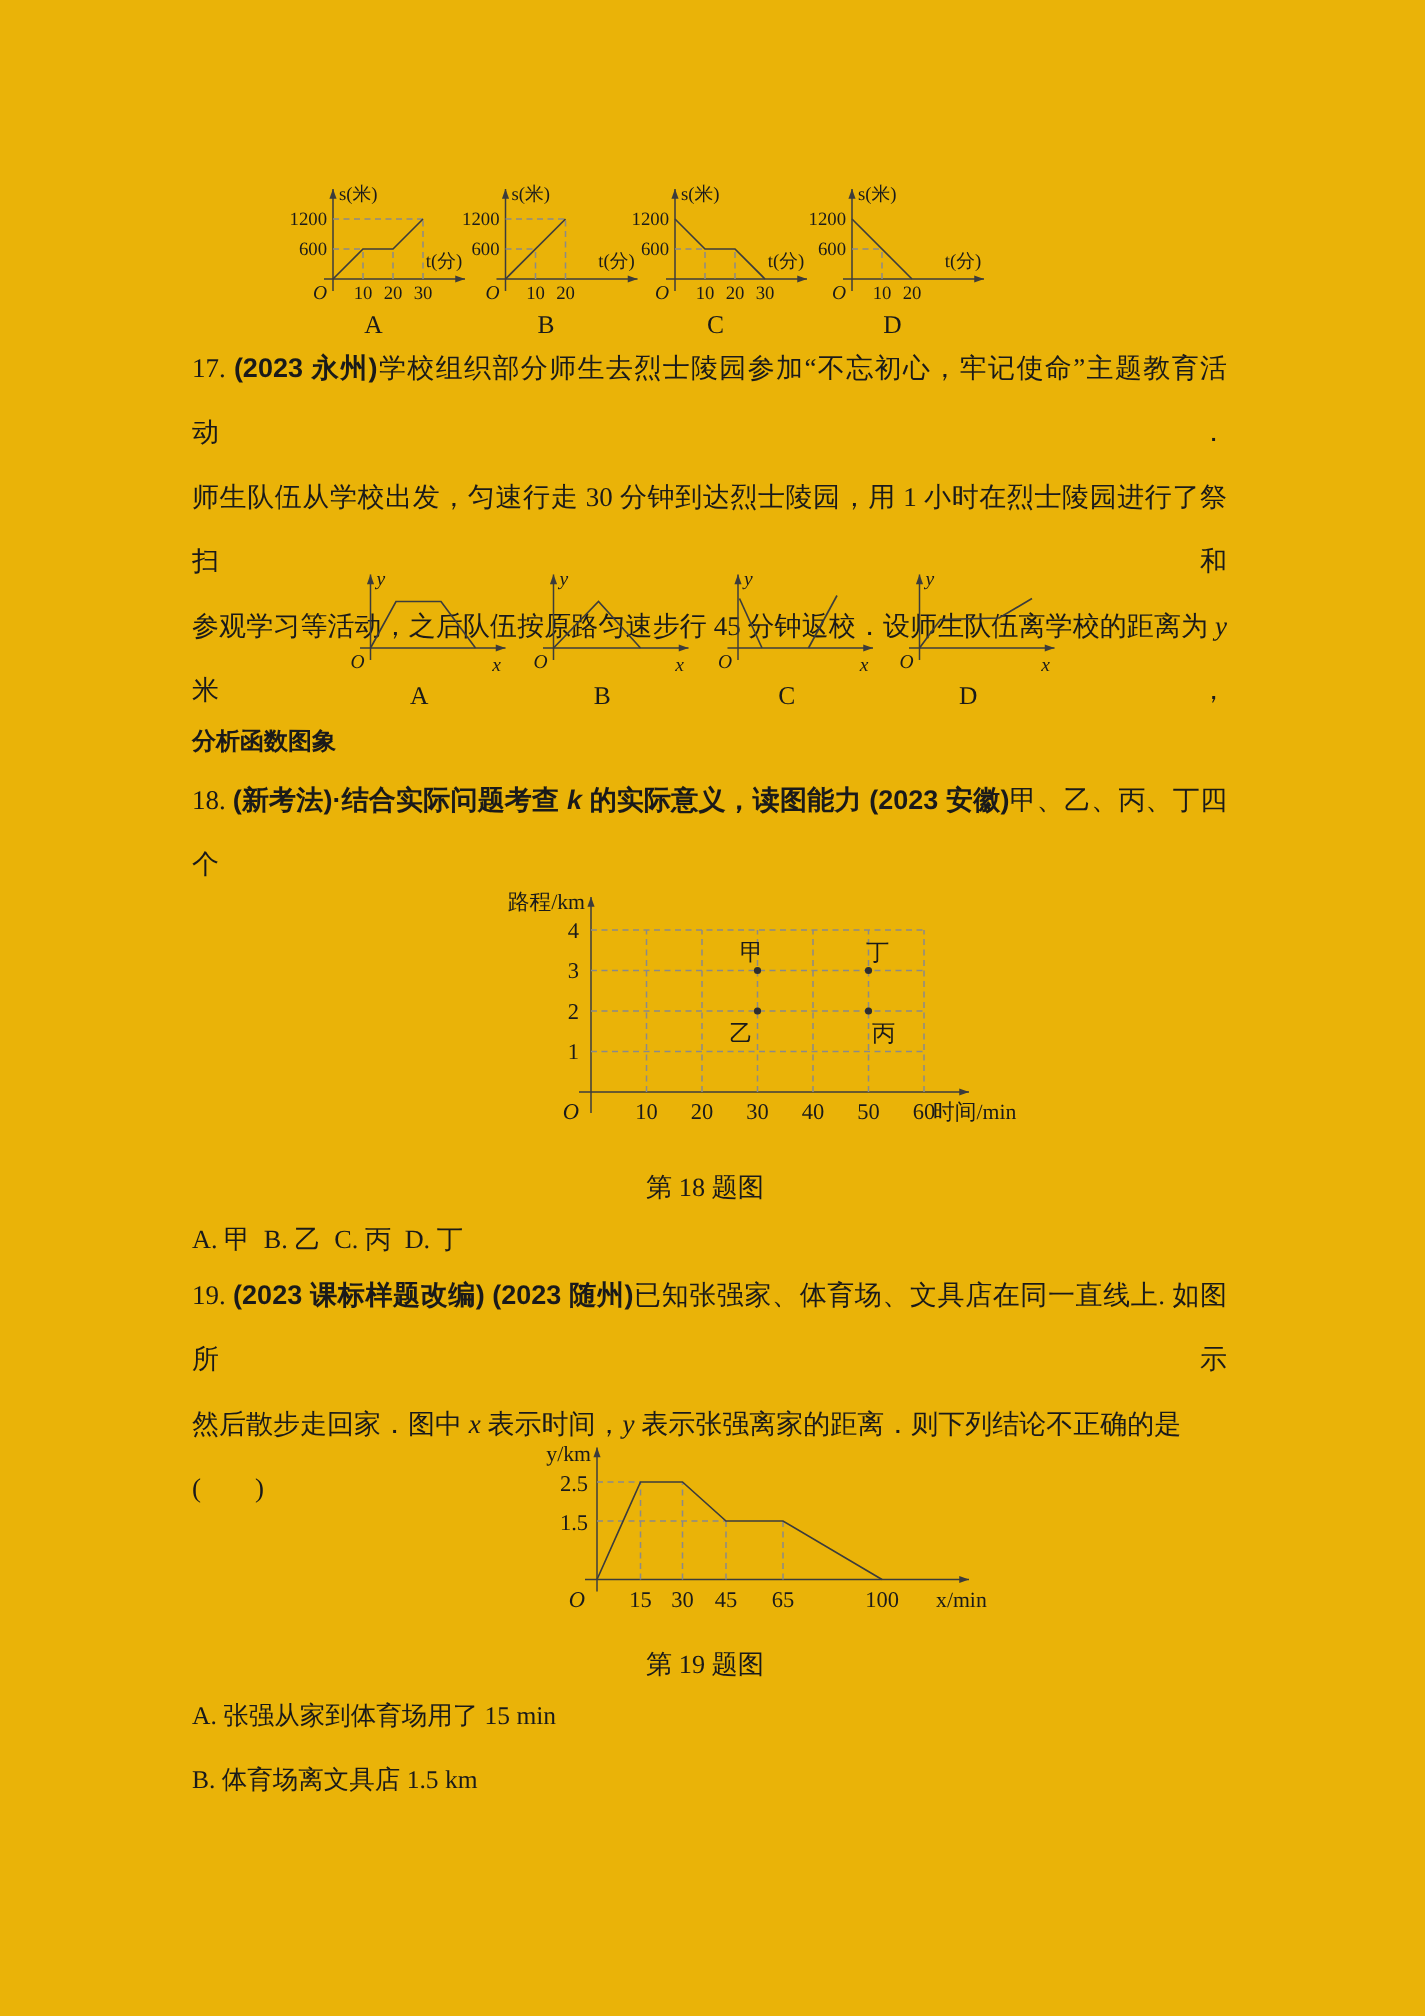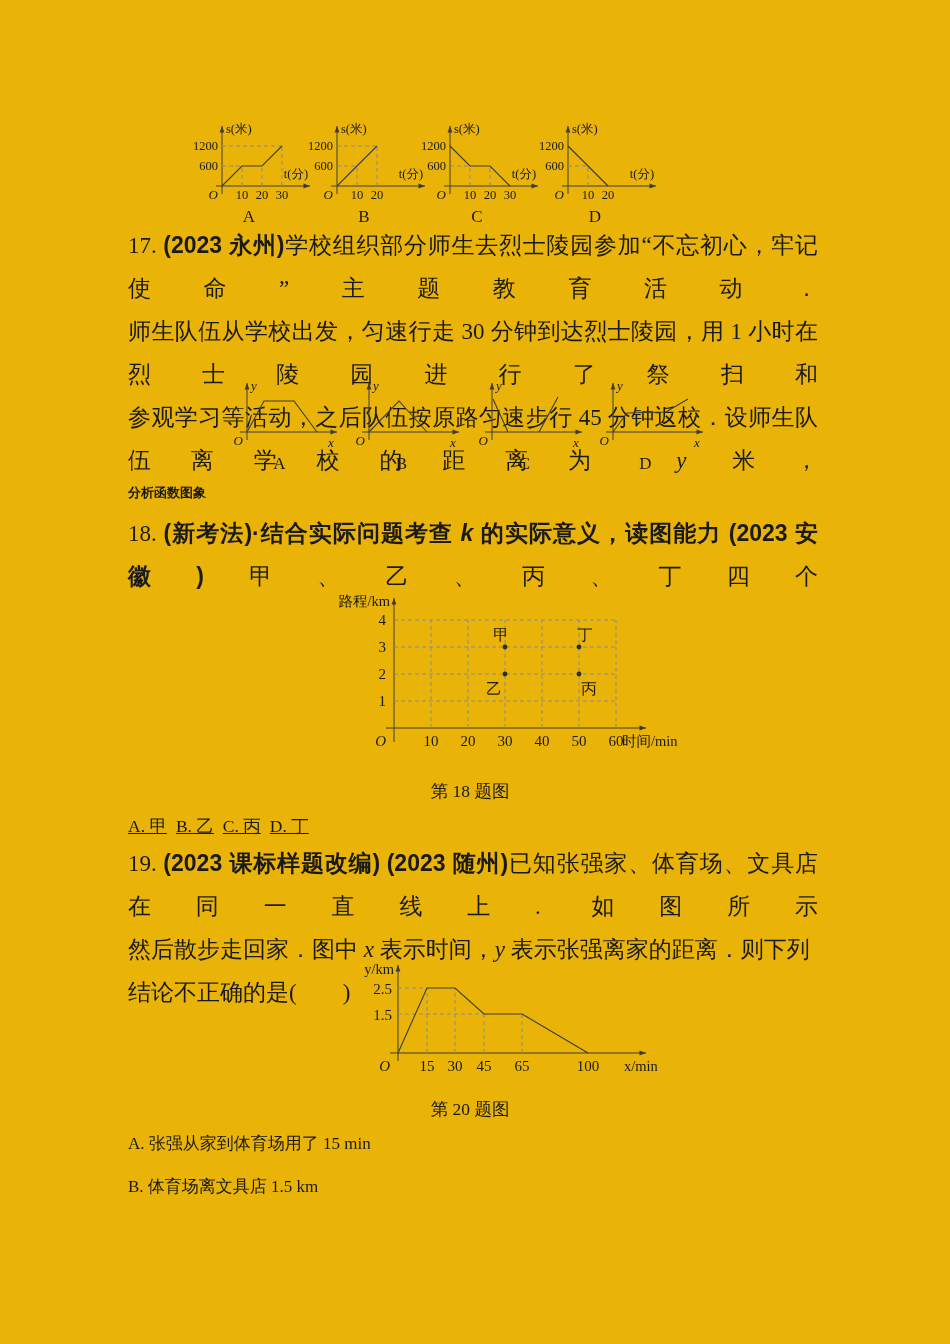--- a/index.html
+++ b/index.html
@@ -2,28 +2,28 @@
 <html><head>
 <meta charset="utf-8">
 <style>
   html,body{margin:0;padding:0;background:#ffffff;}
   .page{position:relative;width:950px;height:1344px;background:#eab308;overflow:hidden;
         font-family:"Liberation Serif","DejaVu Serif",serif;color:#1a1a1a;}
   .abs{position:absolute;}
   figure{margin:0;padding:0;}
   figure svg{display:block;}
   figcaption{text-align:center;font-size:17px;margin-top:3px;color:#1a1a1a;}
-  .para{font-size:23px;line-height:43px;}
+  .para{font-size:18px;line-height:43px;}
   .line{width:100%;}
   .jl{text-align:justify;text-align-last:justify;text-justify:inter-character;}
   .seg-b{font-family:"Liberation Sans","DejaVu Sans",sans-serif;font-weight:700;}
   .seg-i{font-style:italic;}
-  .heading{font-size:13px;font-weight:700;font-family:Liberation Mono, monospace;}
+  .heading{font-size:16px;font-weight:700;font-family:Liberation Mono, monospace;}
   .caption{width:940px;text-align:center;font-size:17.5px;}
-  .optrow span{display:inline-block;margin-right:9px;font-size:17.5px;text-decoration:underline;}
+  .optrow span{display:inline-block;margin-right:9px;font-size:17.5px;}
   .optline{font-size:17px;}
   
   .r1f0{left:182px;top:120px}.r1f1{left:297px;top:120px}.r1f2{left:410px;top:120px}.r1f3{left:528px;top:120px}
   
   .r2f0{left:217px;top:377px}.r2f1{left:339px;top:377px}.r2f2{left:462px;top:377px}.r2f3{left:583px;top:377px}
   .q17para{top:224px;left:128px;width:690px;}
   .headpos{top:484px;left:128px;}
   .q18para{top:512px;left:128px;width:690px;}
   .q18chart{top:590px;left:326px;}
   .cap18{top:779px;left:0;}
@@ -253,17 +253,17 @@
         <text x="252" y="114" text-anchor="middle" font-size="15" fill="#1a1a1a" font-family="&quot;Liberation Serif&quot;,&quot;DejaVu Serif&quot;,serif">100</text>
         <line x1="62" y1="31" x2="91" y2="31" stroke="#8a8a8a" stroke-width="1" stroke-dasharray="4 3"></line>
         <line x1="91" y1="96" x2="91" y2="31" stroke="#8a8a8a" stroke-width="1" stroke-dasharray="4 3"></line>
         <line x1="119" y1="96" x2="119" y2="31" stroke="#8a8a8a" stroke-width="1" stroke-dasharray="4 3"></line>
         <line x1="62" y1="57" x2="148" y2="57" stroke="#8a8a8a" stroke-width="1" stroke-dasharray="4 3"></line>
         <line x1="148" y1="96" x2="148" y2="57" stroke="#8a8a8a" stroke-width="1" stroke-dasharray="4 3"></line>
         <line x1="186" y1="96" x2="186" y2="57" stroke="#8a8a8a" stroke-width="1" stroke-dasharray="4 3"></line>
         <polyline points="62,96 91,31 119,31 148,57 186,57 252,96" fill="none" stroke="#3c3c3c" stroke-width="1.1"></polyline>
       </svg>
   </figure>
-  <div class="abs caption cap19">第 20 题图</div>
+  <div class="abs caption cap19">第 19 题图</div>
   <div class="abs optline opt19a">A. 张强从家到体育场用了 15 min</div>
   <div class="abs optline opt19b">B. 体育场离文具店 1.5 km</div>
 
 </div>
 
 </body></html>

